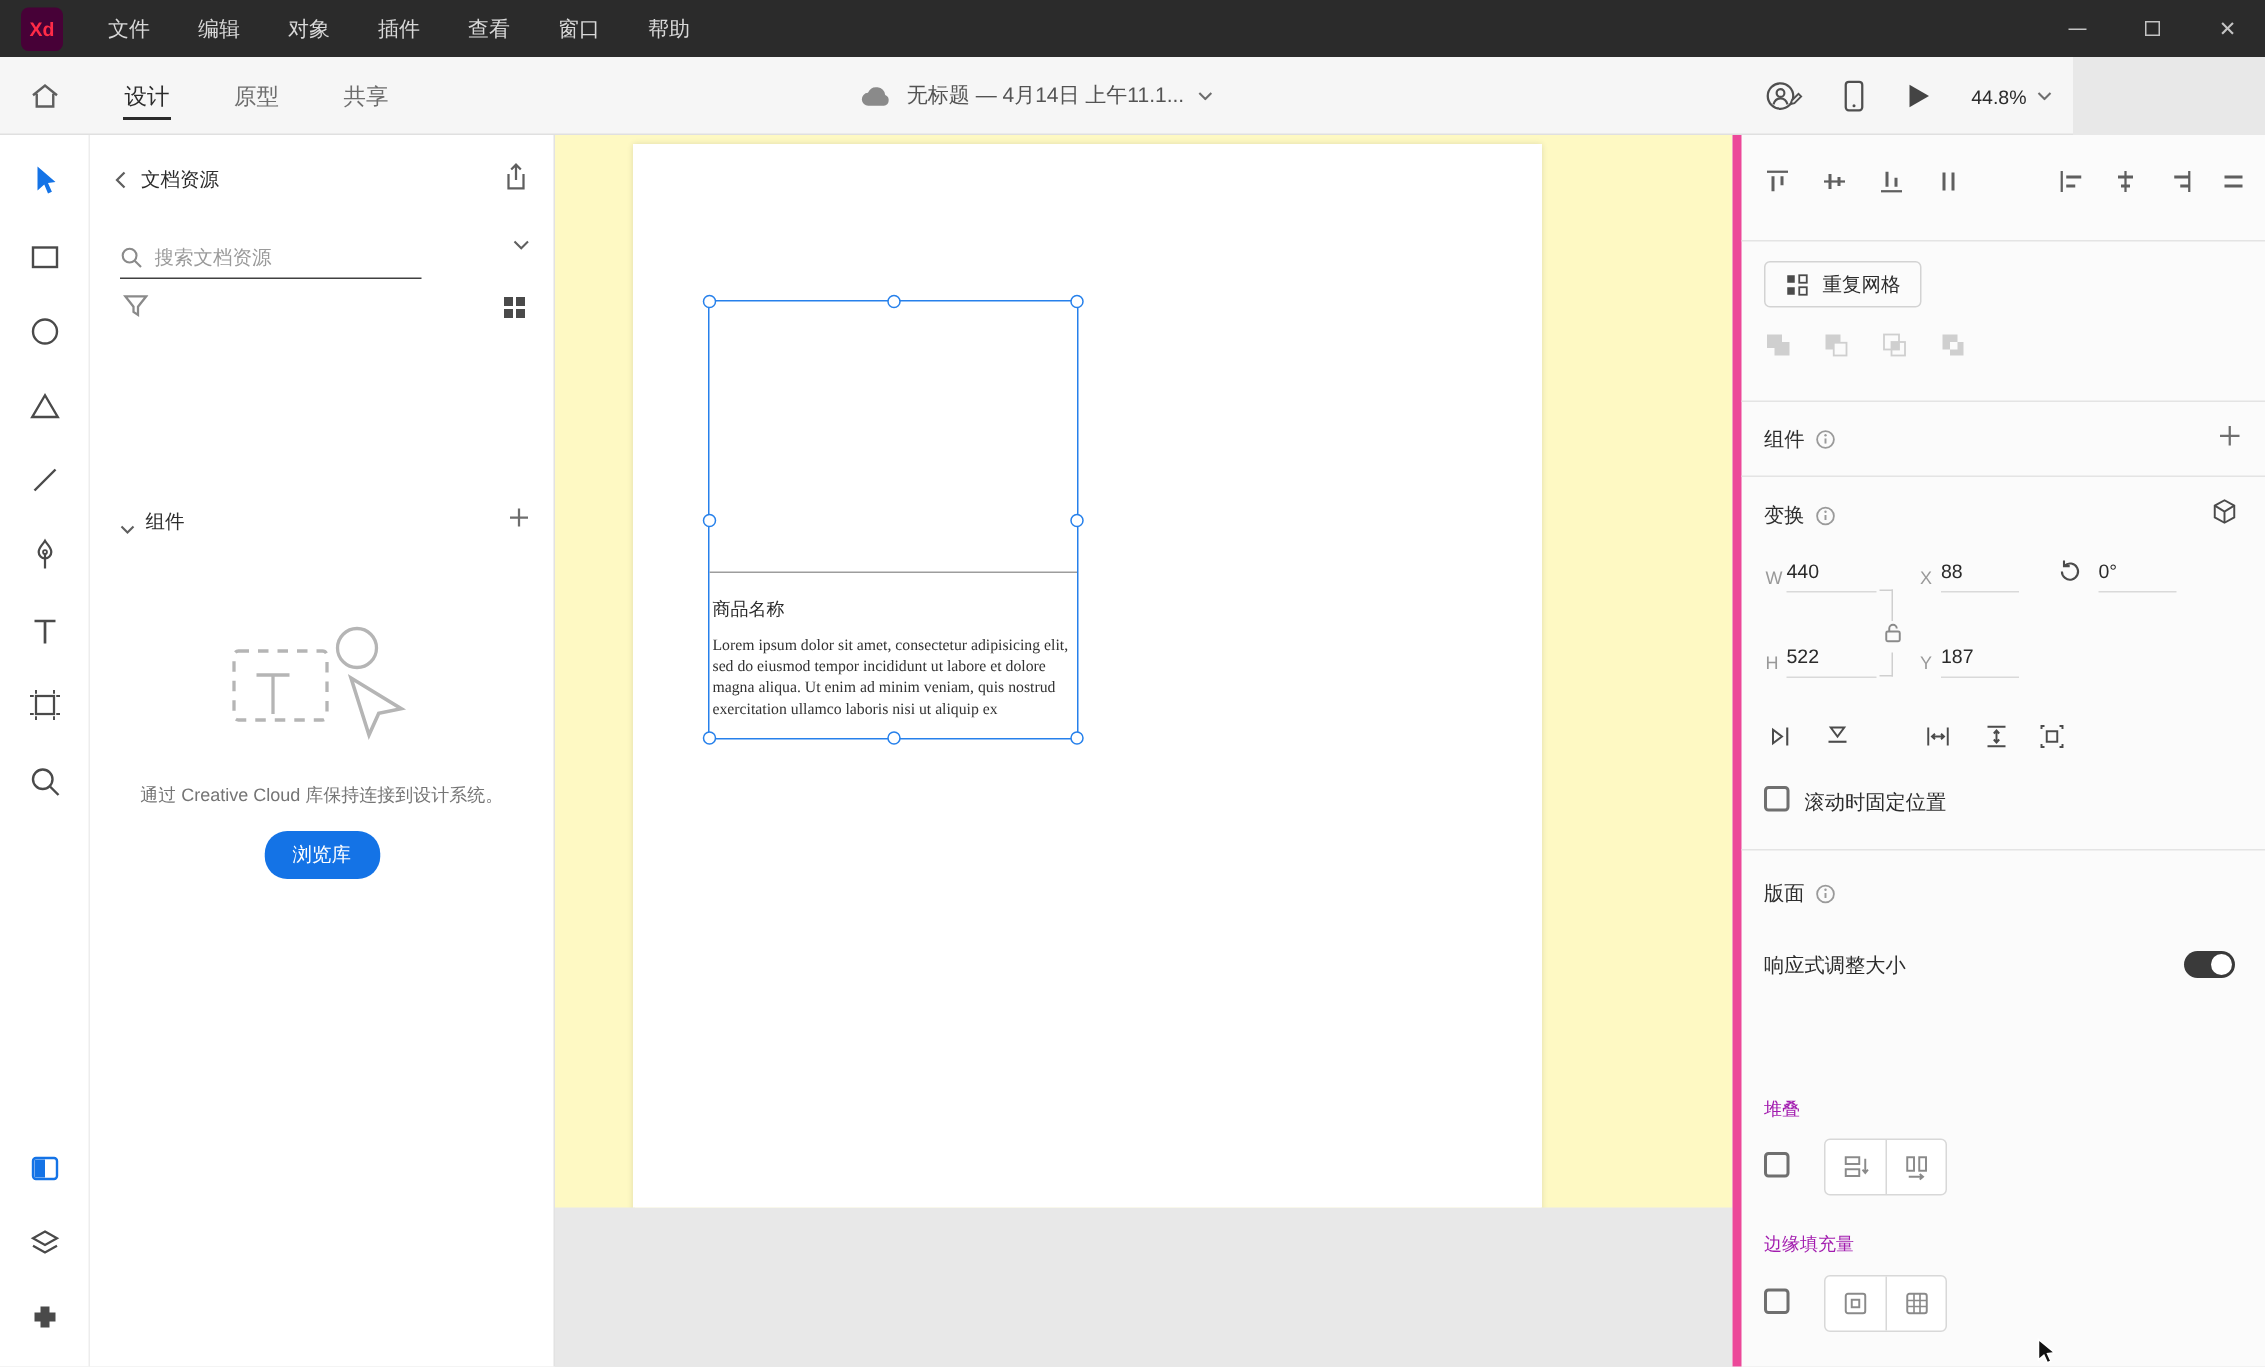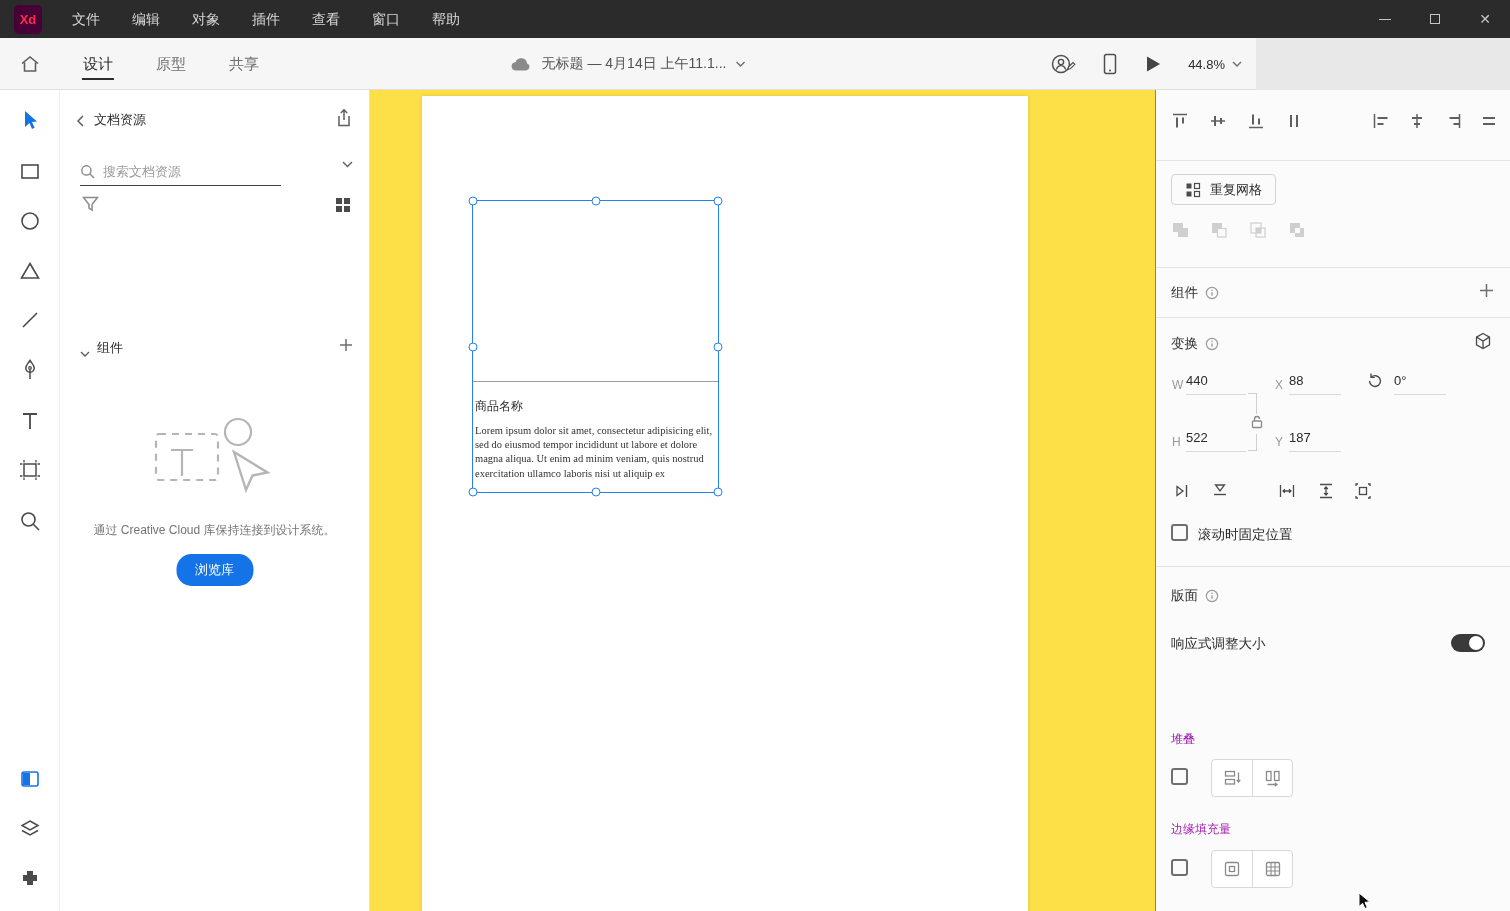--- a/index.html
+++ b/index.html
@@ -10,21 +10,21 @@
   .xd-logo { width:28px; height:29px; margin-left:14px; border-radius:5px; background:#470137; color:#ff2b47; font-size:13px; font-weight:bold; display:flex; align-items:center; justify-content:center; }
   .menu-items { display:flex; margin-left:14px; }
   .menu-item { color:#d8d8d8; font-size:14px; padding:0 16px; line-height:38px; cursor:default; }
   .win-controls { margin-left:auto; display:flex; height:38px; }
   .win-btn { width:50px; height:38px; display:flex; align-items:center; justify-content:center; color:#c4c4c4; }
   .win-min-glyph { width:12px; border-top:1px solid #c4c4c4; }
   .win-max-glyph { width:10px; height:10px; border:1px solid #c4c4c4; }
   .win-close-glyph { font-size:14px; line-height:1; }
 
   
-  .toolbar { position:absolute; top:38px; left:0; width:1256px; height:52px; background:#f6f6f6; border-bottom:1px solid #e0e0e0; z-index:4; }
+  .toolbar { position:absolute; top:38px; left:0; width:1382px; height:52px; background:#f6f6f6; border-bottom:1px solid #e0e0e0; z-index:4; }
   .home-btn { position:absolute; left:18px; top:14px; }
   .tabs { position:absolute; left:82px; top:0; height:52px; display:flex; gap:41px; align-items:center; }
   .tab { font-size:15px; color:#6e6e6e; position:relative; padding:14px 1px; }
   .tab.active { color:#2c2c2c; }
   .tab.active::after { content:""; position:absolute; left:0; right:0; bottom:8px; height:2px; background:#2c2c2c; }
   .doc-title { position:absolute; left:50%; top:0; height:52px; transform:translateX(-50%); display:flex; align-items:center; gap:9px; color:#535353; font-size:14px; }
   .tb-right { position:absolute; right:14px; top:0; height:52px; display:flex; align-items:center; gap:26px; }
   .zoom-group { display:flex; align-items:center; gap:7px; color:#2c2c2c; font-size:13px; }
 
   
@@ -46,30 +46,30 @@
   .gridview-icon { position:absolute; right:18px; top:3px; }
   .asset-section { position:absolute; left:0; right:0; height:34px; }
   .asset-section .chev { position:absolute; left:20px; top:10px; }
   .asset-section .lbl { position:absolute; left:37px; top:6px; font-size:13px; color:#2c2c2c; }
   .asset-section .plus { position:absolute; right:16px; top:5px; }
   .empty-illust { position:absolute; left:90px; top:322px; }
   .empty-msg { position:absolute; top:432px; left:20px; right:20px; text-align:center; font-size:12px; color:#757575; }
   .browse-btn { position:absolute; top:464px; left:50%; transform:translateX(-50%); background:#1473e6; color:#fff; font-size:13px; border:none; border-radius:15px; padding:7px 19px; font-family:"Liberation Sans",sans-serif; }
 
   
-  .canvas { position:absolute; top:90px; left:370px; width:785px; height:821px; background:#fde047; overflow:hidden; z-index:1;padding-left:19px; }
+  .canvas { position:absolute; top:90px; left:370px; width:785px; height:715px; background:#fef9c3; overflow:hidden; z-index:1;padding-left:19px; }
   .artboard { position:absolute; left:52px; top:6px; width:606px; height:830px; background:#fff; box-shadow:0 0 4px rgba(0,0,0,.12); }
   .selection { position:absolute; left:102px; top:110px; width:247px; height:293px; border:1px solid #2680eb; }
   .card-divider { position:absolute; top:180px; left:0; right:0; border-top:1px solid #9d9d9d; }
   .card-title { position:absolute; top:197px; left:2px; font-size:12px; color:#2b2b2b; }
   .card-body { position:absolute; top:223px; left:2px; width:245px; height:69px; overflow:hidden; font-family:"Liberation Serif",serif; font-size:10.5px; line-height:14.2px; color:#333; }
   .h { position:absolute; width:9px; height:9px; background:#fff; border:1px solid #2680eb; border-radius:50%; transform:translate(-50%,-50%); }
 
   
-  .inspector { position:absolute; top:90px; left:1155px; width:355px; height:821px; background:#fbfbfb; border-left:1px solid #ec4899; z-index:2; }
+  .inspector { position:absolute; top:90px; left:1155px; width:355px; height:821px; background:#fbfbfb; border-left:6px solid #ec4899; z-index:2; }
   .divider { position:absolute; left:0; right:0; border-top:1px solid #e4e4e4; }
   .align-row { position:absolute; top:22px; left:15px; right:12px; display:flex; align-items:center; }
   .align-g1 { display:flex; gap:20px; }
   .align-g2 { display:flex; gap:18px; margin-left:auto; }
   .repeat-grid-btn { position:absolute; top:84px; left:15px; height:31px; display:inline-flex; align-items:center; gap:9px; padding:0 13px; border:1px solid #d3d3d3; border-radius:4px; background:#fbfbfb; font-size:13px; color:#2c2c2c; font-family:"Liberation Sans",sans-serif; }
   .bool-row { position:absolute; top:131px; left:15px; display:flex; gap:21px; }
   .sec-label { font-size:13.5px; color:#2e2e2e; display:inline-flex; align-items:center; gap:7px; }
   .component-label { position:absolute; left:15px; top:194px; }
   .component-plus { position:absolute; right:16px; top:193px; }
   .transform-label { position:absolute; left:15px; top:245px; }

